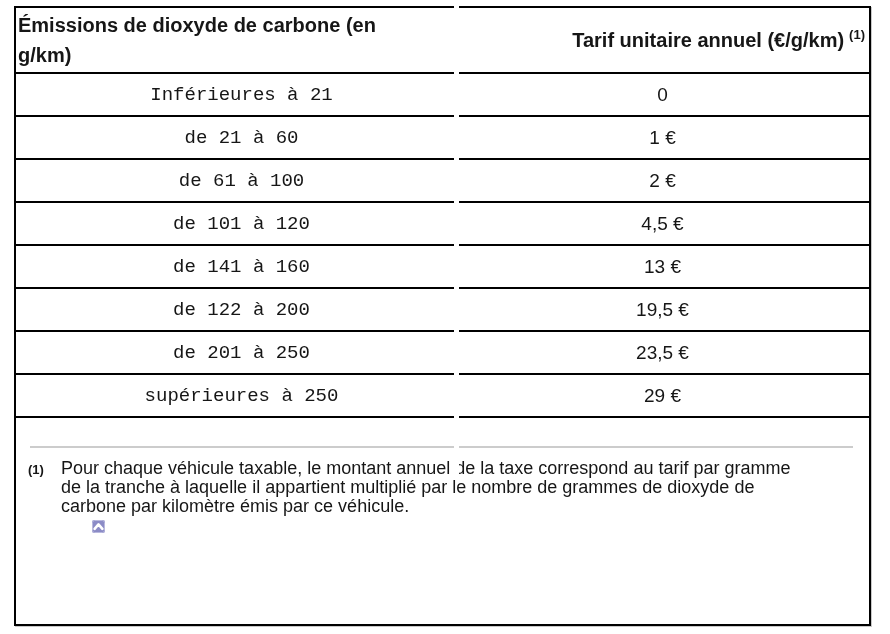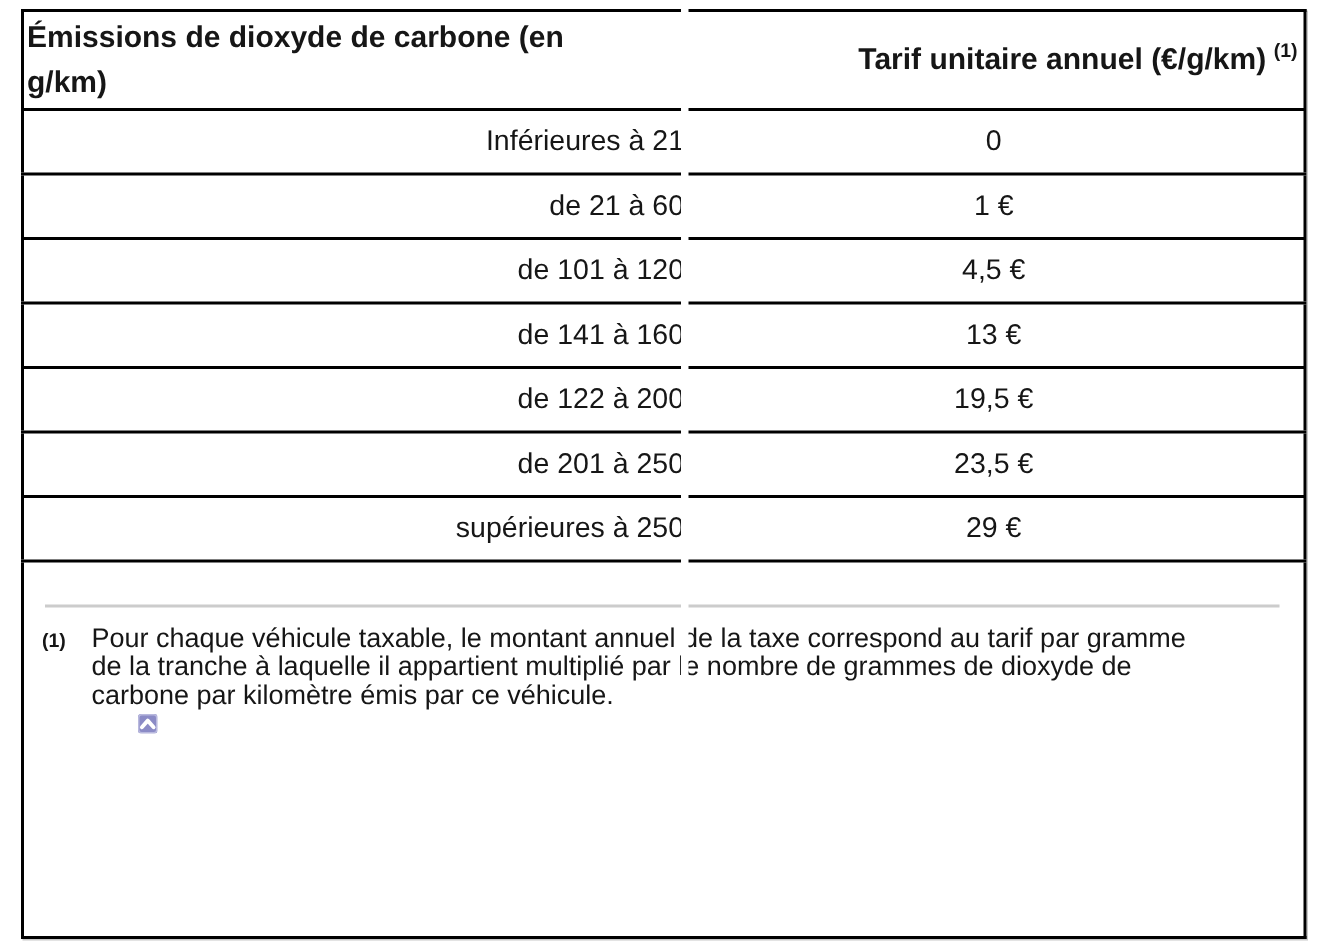--- a/index.html
+++ b/index.html
@@ -52,21 +52,21 @@
   th.h2 { text-align: right; padding: 2px 4px; }
   .fnref {
     font-size: 13px;
     font-weight: bold;
     vertical-align: super;
     line-height: 0;
     margin-left: 5px;
   }
 
   tbody td { height: 43px; font-size: 19px; }
-  td.emis { text-align: right; padding-left: 11px; }
+  td.emis { text-align: center; padding-left: 11px; font-family: Liberation Mono, monospace; }
   td.tarif { text-align: center; }
 
   
   .col-gap {
     position: absolute;
     left: 440px; top: 0;
     width: 5px; height: 468px;
     background: #ffffff;
     pointer-events: none;
   }
@@ -132,20 +132,24 @@
       <tbody>
         <tr>
           <td class="emis">Inférieures à 21</td>
           <td class="tarif">0</td>
         </tr>
         <tr>
           <td class="emis">de 21 à 60</td>
           <td class="tarif">1 €</td>
         </tr>
         <tr>
+          <td class="emis">de 61 à 100</td>
+          <td class="tarif">2 €</td>
+        </tr>
+        <tr>
           <td class="emis">de 101 à 120</td>
           <td class="tarif">4,5 €</td>
         </tr>
         <tr>
           <td class="emis">de 141 à 160</td>
           <td class="tarif">13 €</td>
         </tr>
         <tr>
           <td class="emis">de 122 à 200</td>
           <td class="tarif">19,5 €</td>

